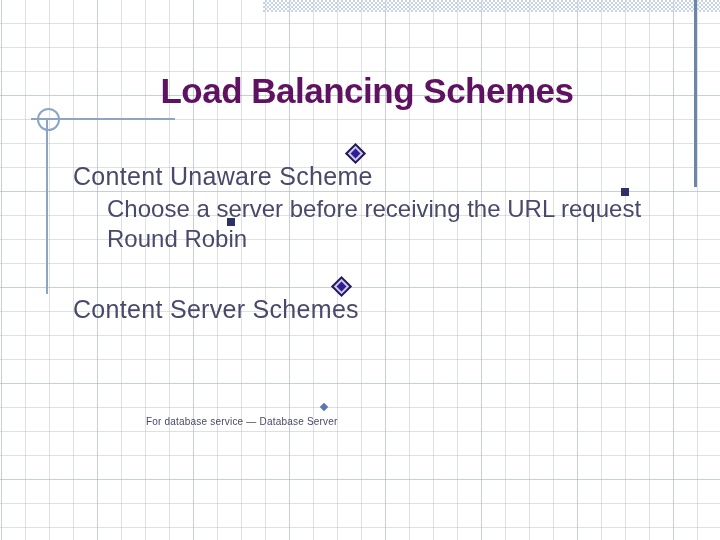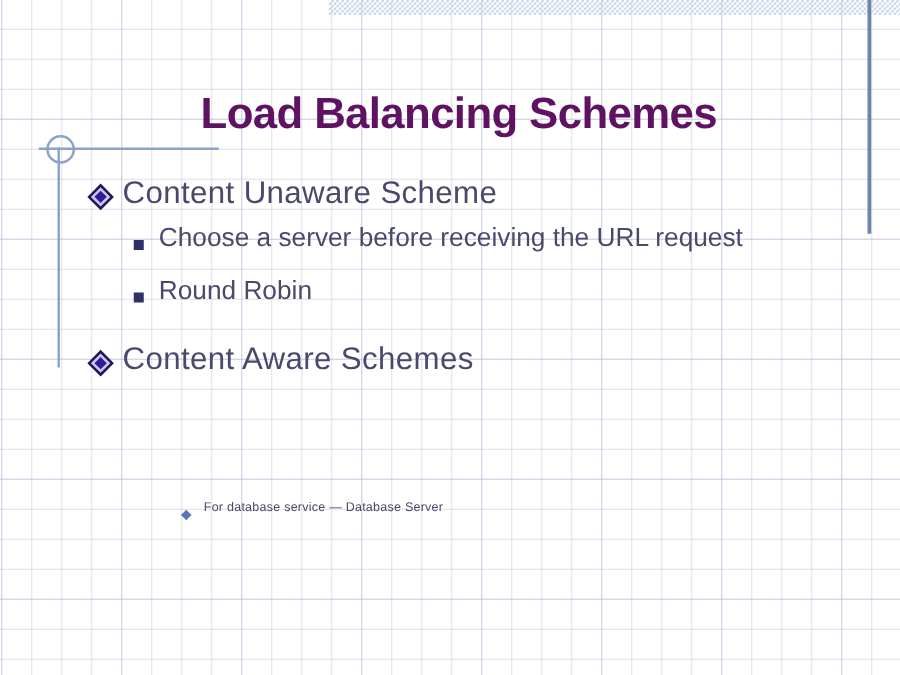--- a/index.html
+++ b/index.html
@@ -53,31 +53,31 @@
   .title {
     position:absolute; left:0; right:0; top:70px;
     margin-left:14px;
     text-align:center;
     font-size:35px; font-weight:700; letter-spacing:-0.5px;
     color:var(--title_color);
     line-height:42px;
     white-space:nowrap;
   }
 
-  .row { position:absolute; display:flex; align-items:center; color:var(--body_color); white-space:nowrap; }
+  .row { position:absolute; display:flex; align-items:flex-end; color:var(--body_color); white-space:nowrap;flex-direction:column; }
   .row .lines span { display:block; }
 
   .h1 { left:73px; font-size:25px; line-height:30px; letter-spacing:0.3px; }
   .b1 { position:relative; width:15px; height:15px; flex:none; margin:7px 10px 0 0; }
   .b1 i { position:absolute; display:block; transform:rotate(45deg); }
   .b1 .o { inset:0; background:var(--bullet_rim); }
   .b1 .m { inset:2px; background:var(--bullet_halo); }
   .b1 .c { inset:4px; background:var(--bullet_core); }
 
-  .l2 { left:107px; font-size:21px; line-height:26px; }
+  .l2 { left:107px; font-size:24px; line-height:26px; }
   .sq { width:8px; height:8px; flex:none; background:var(--square_bullet); margin:10px 12px 0 0; }
 
   .l3 { left:146px; font-size:10px; line-height:24px; letter-spacing:0.2px; }
   .d3 { width:6px; height:6px; flex:none; background:var(--small_diamond);
         transform:rotate(45deg); margin:9px 11px 0 0; }
 </style>
 </head>
 <body>
 
 <div class="slide">
@@ -99,32 +99,32 @@
         <i class="m"></i>
         <i class="c"></i>
       </span>
     <span>Content Unaware Scheme</span>
   </div>
 
   <div class="row l2" style="top:178px">
     <span class="sq"></span>
     <span>Choose a server before receiving the URL request</span>
   </div>
-  <div class="row l2" style="top:220px">
+  <div class="row l2" style="top:208px">
     <span class="sq"></span>
     <span>Round Robin</span>
   </div>
 
   <div class="row h1" style="top:272px">
     <span class="b1">
         <i class="o"></i>
         <i class="m"></i>
         <i class="c"></i>
       </span>
-    <span>Content Aware Schemes</span>
+    <span>Content Server Schemes</span>
   </div>
 
 
   <div class="row l3" style="top:395px">
     <span class="d3"></span>
     <span>For database service — Database Server</span>
   </div>
 
 </div>
 

